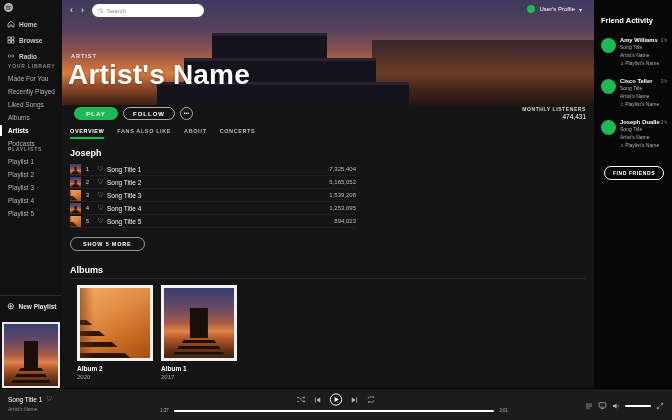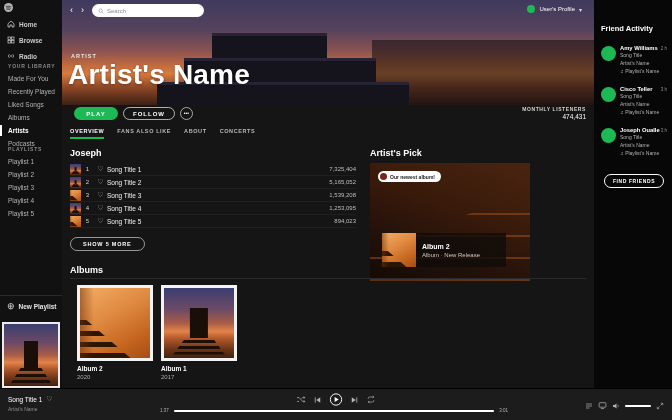--- a/index.html
+++ b/index.html
@@ -93,21 +93,21 @@
   .albums { position:absolute; left:8px; top:265px; width:516px; }
   .albums .h-sec { padding-bottom:3px; border-bottom:1px solid #2b2b2b; }
   .album-card { position:absolute; top:20px; cursor:pointer; }
   .album-card.a1 { left:7px; } .album-card.a2 { left:91px; }
   .album-cover { width:76px; height:76px; border:3px solid #f2f2f2; }
   .album-cover .art { width:100%; height:100%; }
   .album-name { font-size:6.5px; font-weight:bold; color:#fff; margin-top:4px; }
   .album-year { font-size:6px; color:#a8a8a8; margin-top:2px; }
 
   
-  .fsidebar { position:absolute; right:0; top:0; width:78px; height:388px; background:#070707; padding:24px 5px 0 7px; }
+  .fsidebar { position:absolute; right:0; top:0; width:78px; height:388px; background:#070707; padding:16px 5px 0 7px; }
   .fs-h { font-size:7.5px; font-weight:bold; color:#fff; }
   .friend { display:flex; gap:4px; margin-top:12px; cursor:pointer; }
   .f-avatar { width:15px; height:15px; border-radius:50%; background:#1db954; flex:0 0 15px; margin-top:1px; }
   .f-body { flex:1; }
   .f-top { display:flex; justify-content:space-between; align-items:baseline; }
   .f-name { font-size:5.8px; font-weight:bold; color:#fff; }
   .f-time { font-size:4.5px; color:#8f8f8f; }
   .f-line { font-size:5px; color:#b3b3b3; margin-top:2px; line-height:5.5px; }
   .f-playlist { font-size:5px; color:#b3b3b3; margin-top:2px; }
   .btn-findfriends { display:block; margin:18px auto 0; background:transparent; border:1px solid #fff; border-radius:8px; color:#fff; font-size:5px; font-weight:bold; letter-spacing:.6px; padding:3px 8px; cursor:pointer; font-family:inherit; }
@@ -283,36 +283,20 @@
           <div class="song-thumb art cover-stairs"></div>
           <span class="song-idx">5</span>
           <span class="song-heart">♡</span>
           <span class="song-title">Song Title 5</span>
           <span class="song-plays">894,023</span>
         </div>
       </div>
       <button class="btn-showmore">SHOW 5 MORE</button>
     </section>
 
-    <section class="pick">
-      <div class="h-sec">Artist's Pick</div>
-      <div class="pick-card">
-        <div class="pick-badge">
-          <span class="dot"></span>
-          <span class="lbl">Our newest album!</span>
-        </div>
-        <div class="pick-overlay">
-          <div class="pick-thumb art cover-stairs"></div>
-          <div>
-            <div class="pick-t1">Album 2</div>
-            <div class="pick-t2">Album · New Release</div>
-          </div>
-        </div>
-      </div>
-    </section>
 
     <section class="albums">
       <div class="h-sec">Albums</div>
       <div class="album-card a1">
         <div class="album-cover">
             <div class="art cover-stairs"></div>
           </div>
         <div class="album-name">Album 2</div>
         <div class="album-year">2020</div>
       </div>

